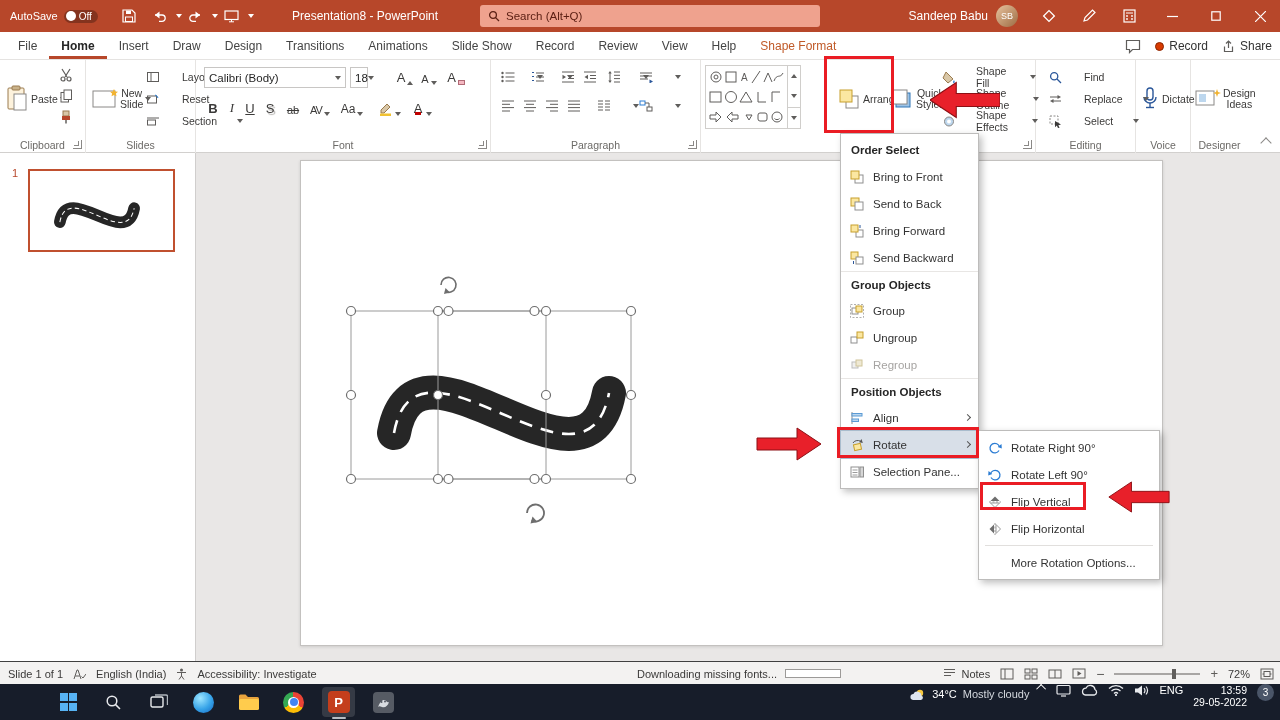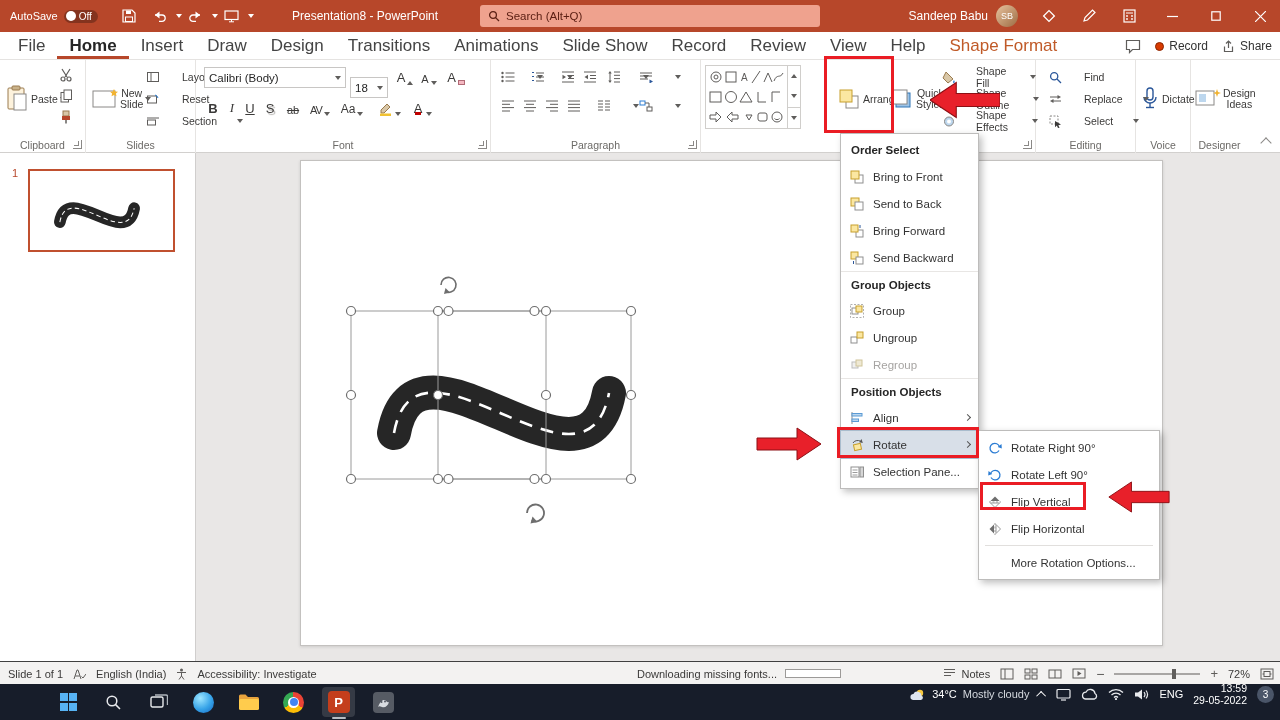--- a/index.html
+++ b/index.html
@@ -18,21 +18,21 @@
   .tb-title{left:292px;font-size:12px}
   .tb-search{position:absolute;left:480px;top:5px;width:340px;height:22px;background:#efa28e;border-radius:3px;display:flex;align-items:center;padding:0 8px;gap:6px}
   .tb-search input{flex:1;border:none;background:transparent;outline:none;font-size:11.5px;color:#5c2014;font-family:"Liberation Sans",sans-serif}
   .tb-search input::placeholder{color:#5c2014;opacity:1}
   .tb-user{right:262px;font-size:12px;gap:8px}
   .avatar{width:22px;height:22px;border-radius:50%;background:linear-gradient(135deg,#e8c39e,#9c6b43);display:flex;align-items:center;justify-content:center;font-size:9px;color:#fff}
   .winbtn{width:40px;height:32px;display:flex;align-items:center;justify-content:center}
 
   
   .tabsrow{position:absolute;left:0;top:32px;width:1280px;height:28px;background:#fff;border-bottom:1px solid #e5e3e1;display:flex;align-items:stretch;padding-left:6px}
-  .tab{padding:0 12px;display:flex;align-items:center;font-size:17px;color:#444;white-space:nowrap}
+  .tab{padding:0 12px;display:flex;align-items:center;font-size:12px;color:#444;white-space:nowrap}
   .tab.active{color:#262626;box-shadow:inset 0 -3px 0 #b7472a;font-weight:bold}
   .tab.ctx{color:#c05a28}
   .tabs-right{position:absolute;right:8px;top:0;height:28px;display:flex;align-items:center;gap:14px}
   .pillbtn{display:flex;align-items:center;gap:5px;font-size:12px;color:#333}
   .recdot{width:9px;height:9px;border-radius:50%;background:#d83b01;border:1.5px solid #8a2500}
 
   
   .ribbon{position:absolute;left:0;top:60px;width:1280px;height:93px;background:#fff;border-bottom:1px solid #d2d0ce}
   .grp{position:absolute;top:0;height:93px;border-right:1px solid #e6e4e2}
   .glabel{position:absolute;bottom:2px;left:0;right:0;text-align:center;font-size:10.5px;color:#6c6a67}
@@ -87,21 +87,21 @@
   .pfill{width:60%;height:100%;background:#767472}
   .zoomtrack{position:relative;width:86px;height:2px;background:#a8a6a4}
   .zoomthumb{position:absolute;left:58px;top:-4px;width:4px;height:10px;background:#605e5c}
 
   
   .taskbar{position:absolute;left:0;top:684px;width:1280px;height:36px;background:#171d2a;color:#fff}
   .tk-left{position:absolute;left:46px;top:0;height:36px;display:flex;align-items:center}
   .tkcell{width:45px;height:36px;display:flex;align-items:center;justify-content:center;position:relative}
   .tkcell.active::before{content:"";position:absolute;inset:3px 6px;background:rgba(255,255,255,.13);border-radius:4px}
   .tkcell.active::after{content:"";position:absolute;bottom:1px;left:50%;transform:translateX(-50%);width:14px;height:2.5px;border-radius:2px;background:#b7bdc4}
-  .tk-right{position:absolute;right:6px;top:0;height:20px;display:flex;align-items:center;gap:10px;font-size:11px}
+  .tk-right{position:absolute;right:6px;top:0;height:20px;display:flex;gap:10px;font-size:11px}
   .winlogo{display:grid;grid-template-columns:8px 8px;grid-template-rows:8px 8px;gap:1.5px}
   .winlogo span{background:#57b3f4}
   .chrome{width:21px;height:21px;border-radius:50%;background:conic-gradient(#ea4335 0 120deg,#fbbc05 120deg 240deg,#34a853 240deg 360deg);display:flex;align-items:center;justify-content:center}
   .chrome .w{width:11px;height:11px;border-radius:50%;background:#fff;display:flex;align-items:center;justify-content:center}
   .chrome .b{width:8px;height:8px;border-radius:50%;background:#4285f4}
   .edge{width:21px;height:21px;border-radius:50%;background:radial-gradient(circle at 35% 30%,#9ee6ff,#36a3e8 55%,#1565c0)}
   .pptico{width:22px;height:22px;border-radius:4px;background:#c43e1c;color:#fff;font-weight:bold;font-size:13px;display:flex;align-items:center;justify-content:center}
   .gimpico{width:21px;height:21px;border-radius:4px;background:#565b64;display:flex;align-items:center;justify-content:center}
   .chevup{width:7px;height:7px;border-left:1.5px solid #fff;border-top:1.5px solid #fff;transform:rotate(45deg) translateY(2px)}
   .timeblock{text-align:right;font-size:10.5px;line-height:12px}
@@ -330,21 +330,21 @@
         <span class="caret"></span>
     </div>
     <div class="glabel">Slides</div>
   </div>
 
   <div class="grp" style="left:196px;width:295px">
     <div class="combo" style="left:8px;top:7px;width:142px">
       <span>Calibri (Body)</span>
         <span class="caret"></span>
     </div>
-    <div class="combo" style="left:154px;top:17px;width:38px">
+    <div class="combo" style="left:154px;top:7px;width:18px">
       <span>18</span>
         <span class="caret"></span>
     </div>
     <div class="fbtn" style="left:198px;top:5px;width:22px">
         <span>A</span>
         <span class="cup"></span>
       </div>
     <div class="fbtn" style="left:222px;top:5px;width:22px">
         <span style="font-size:11px">A</span>
         <span class="caret"></span>

